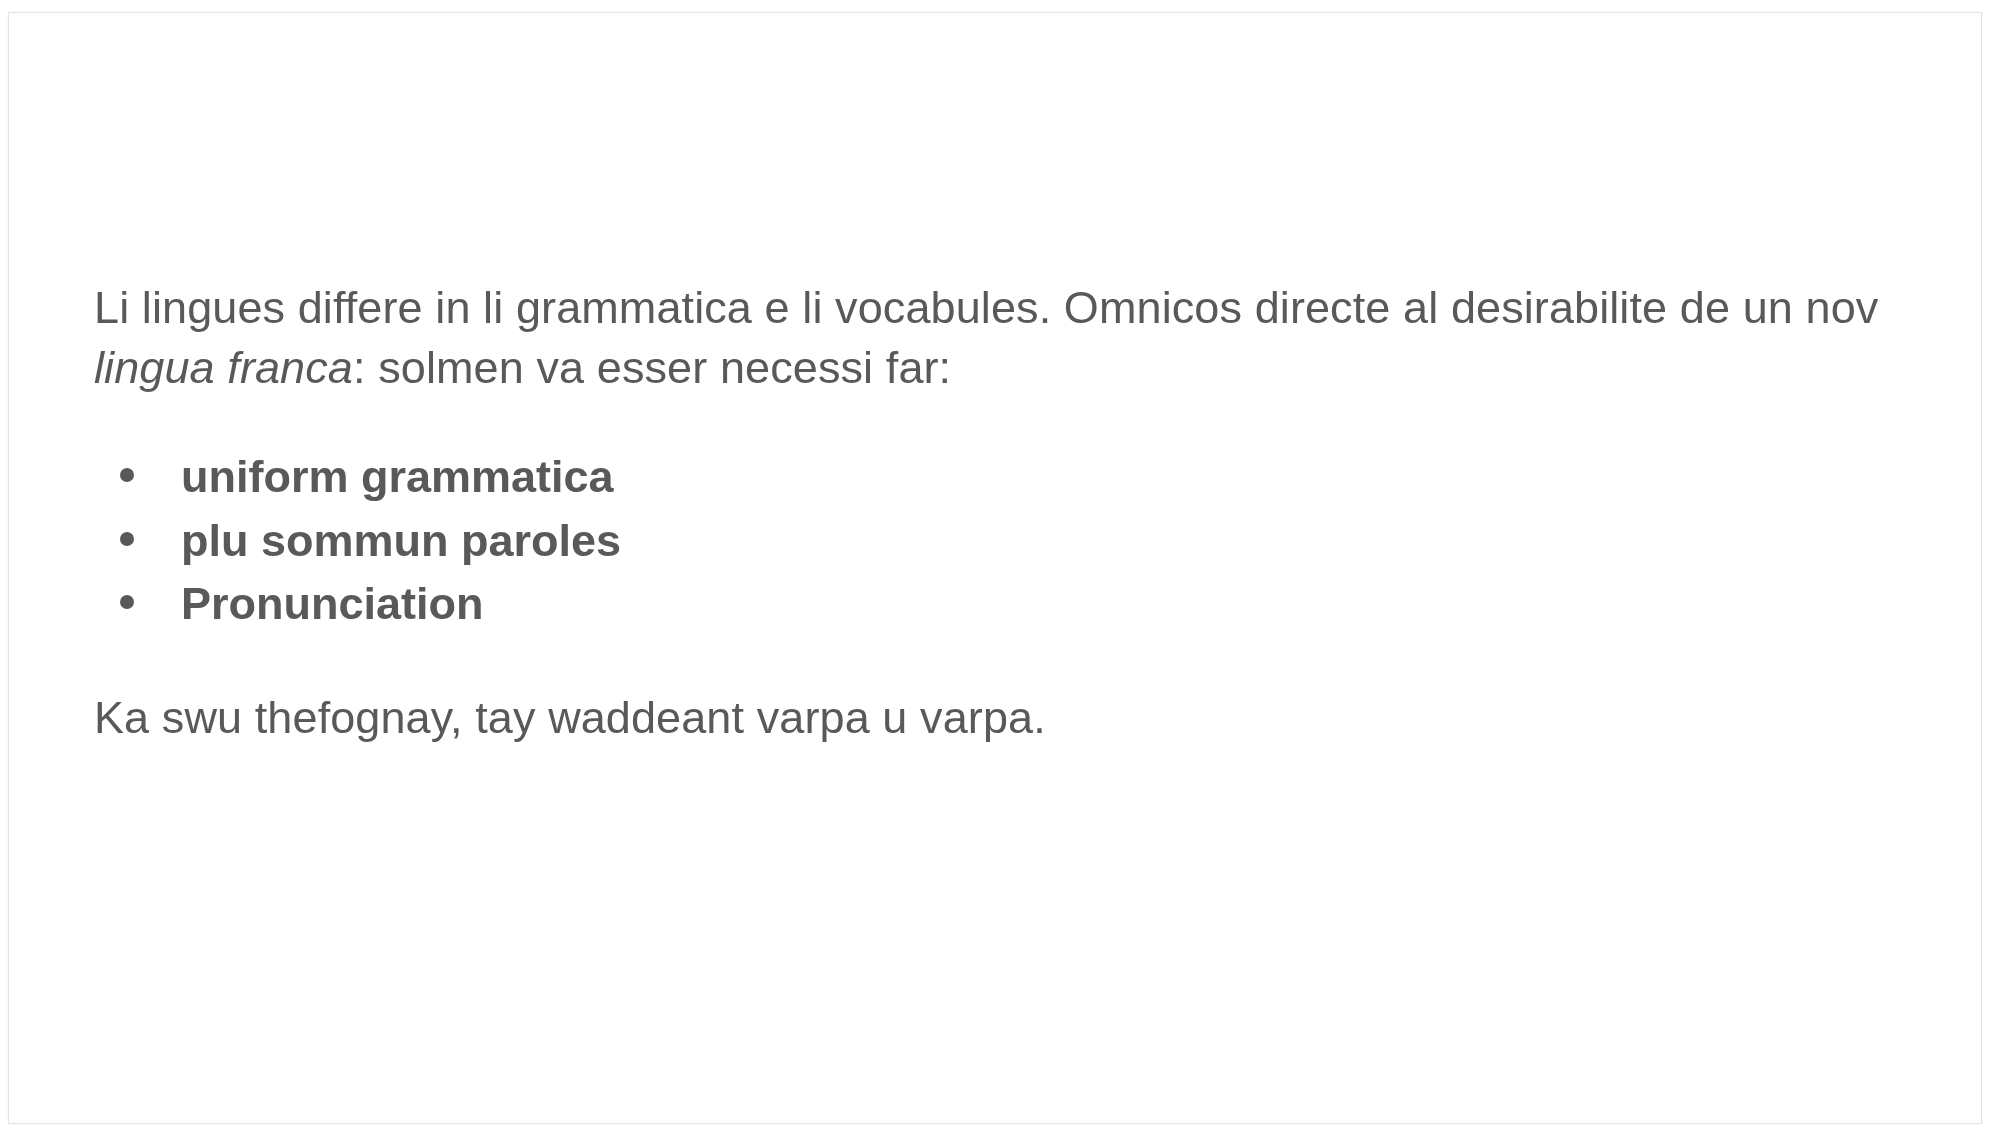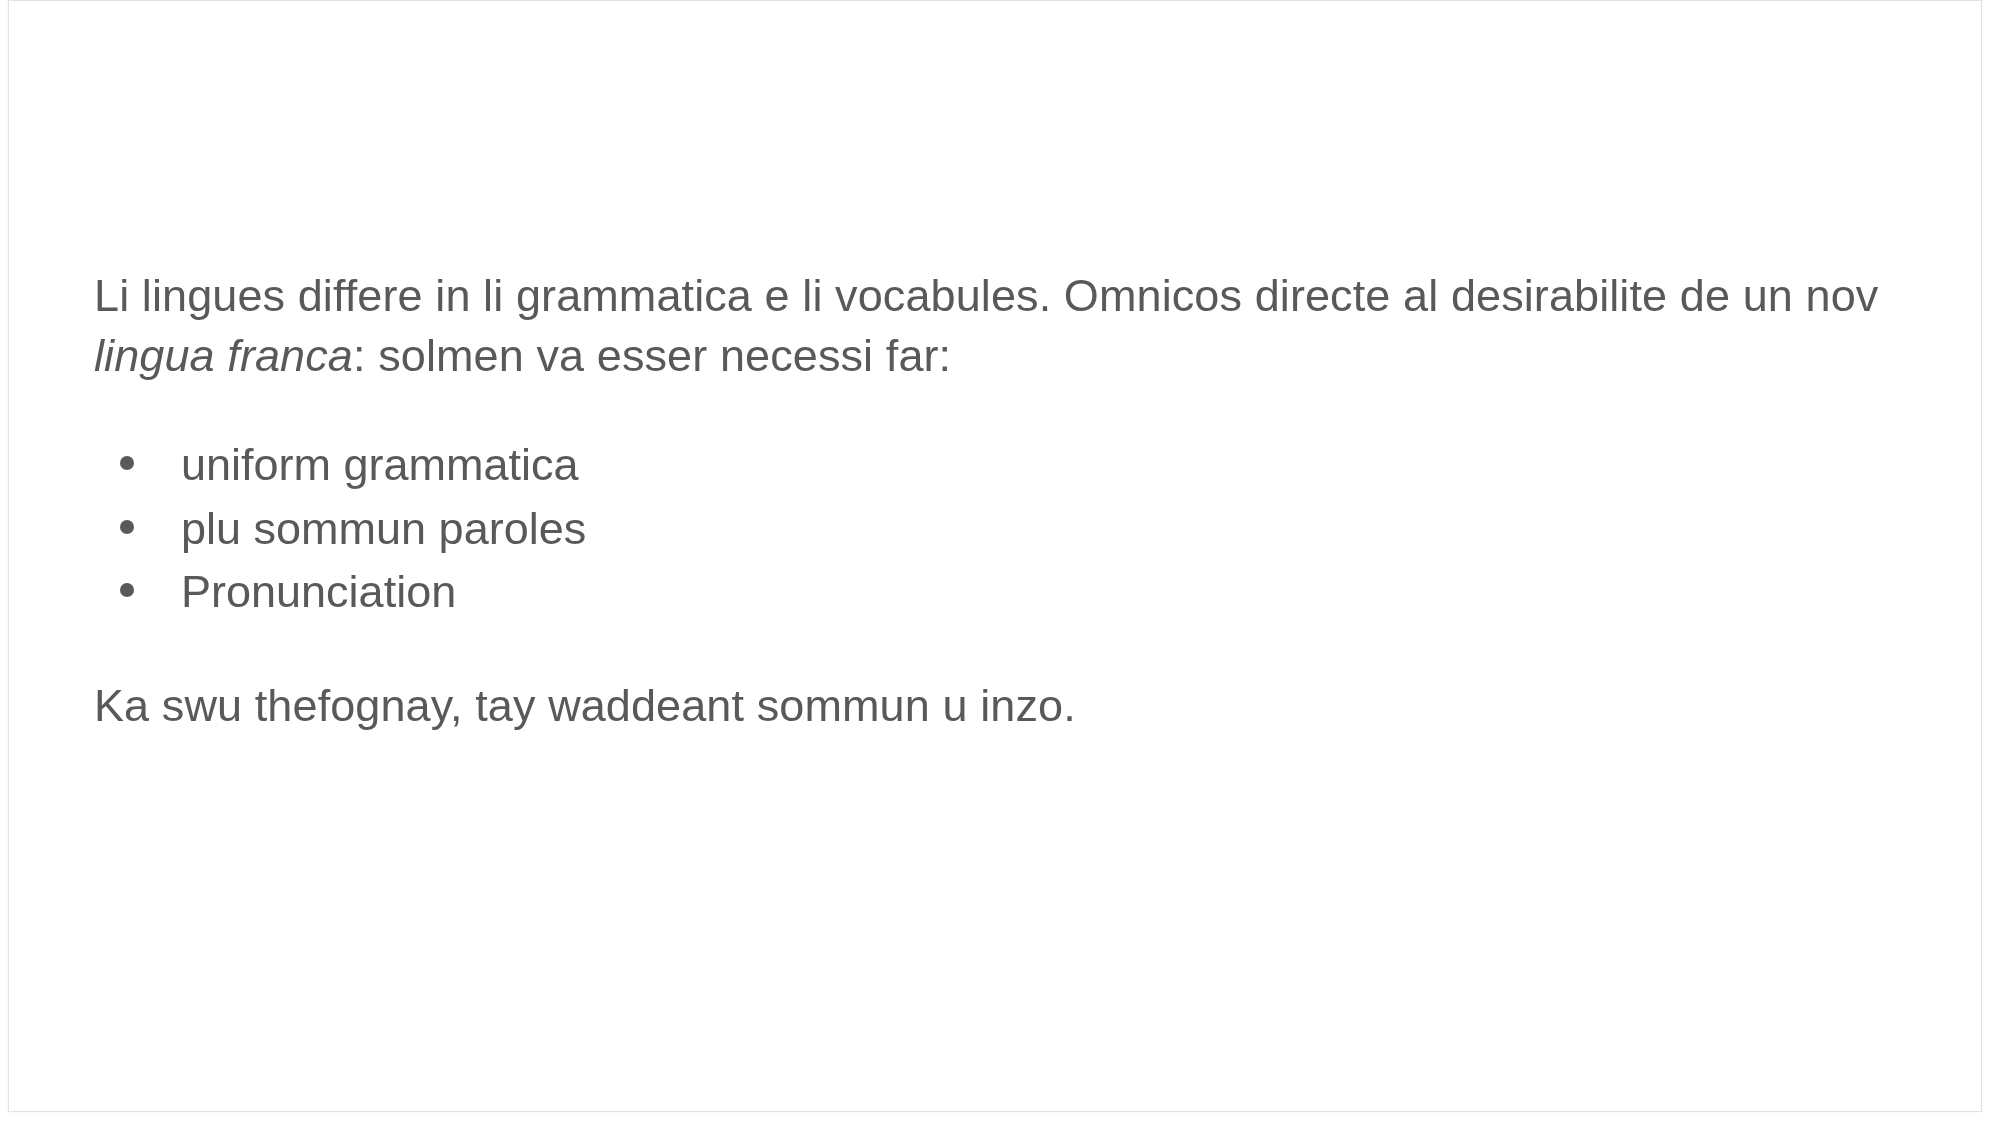--- a/index.html
+++ b/index.html
@@ -18,21 +18,21 @@
     left: 0;
     top: 0;
     width: 1990px;
     height: 1128px;
     background: #ffffff;
     box-sizing: border-box;
   }
   .slide {
     position: absolute;
     left: 8px;
-    top: 0;
+    top: 12px;
     width: 1974px;
     height: 1112px;
     background: #ffffff;
     border: 1px solid #e3e3e3;
     box-sizing: border-box;
     box-shadow: 0 0 0 1px rgba(0,0,0,0.015);
   }
   .content-body {
     position: absolute;
     left: 85px;
@@ -56,20 +56,21 @@
     padding: 0;
     margin-top: 47px;
   }
   .bullet-item {
     display: flex;
     align-items: baseline;
     color: #595959;
     font-size: 45px;
     line-height: 1.42;
     margin: 0;
+    font-weight: bold;
   }
   .bullet-dot {
     display: inline-block;
     width: 14px;
     height: 14px;
     border-radius: 50%;
     background: #595959;
     margin-right: 47px;
     margin-left: 26px;
     flex: 0 0 auto;
@@ -100,17 +101,17 @@
         <li class="bullet-item">
           <span class="bullet-dot"></span>
           <span class="bullet-text">plu sommun paroles</span>
         </li>
         <li class="bullet-item">
           <span class="bullet-dot"></span>
           <span class="bullet-text">Pronunciation</span>
         </li>
       </ul>
 
-      <p class="para closing-para">Ka swu thefognay, tay waddeant sommun u inzo.</p>
+      <p class="para closing-para">Ka swu thefognay, tay waddeant varpa u varpa.</p>
 
     </div>
   </div>
 </div>
 
 </body></html>

